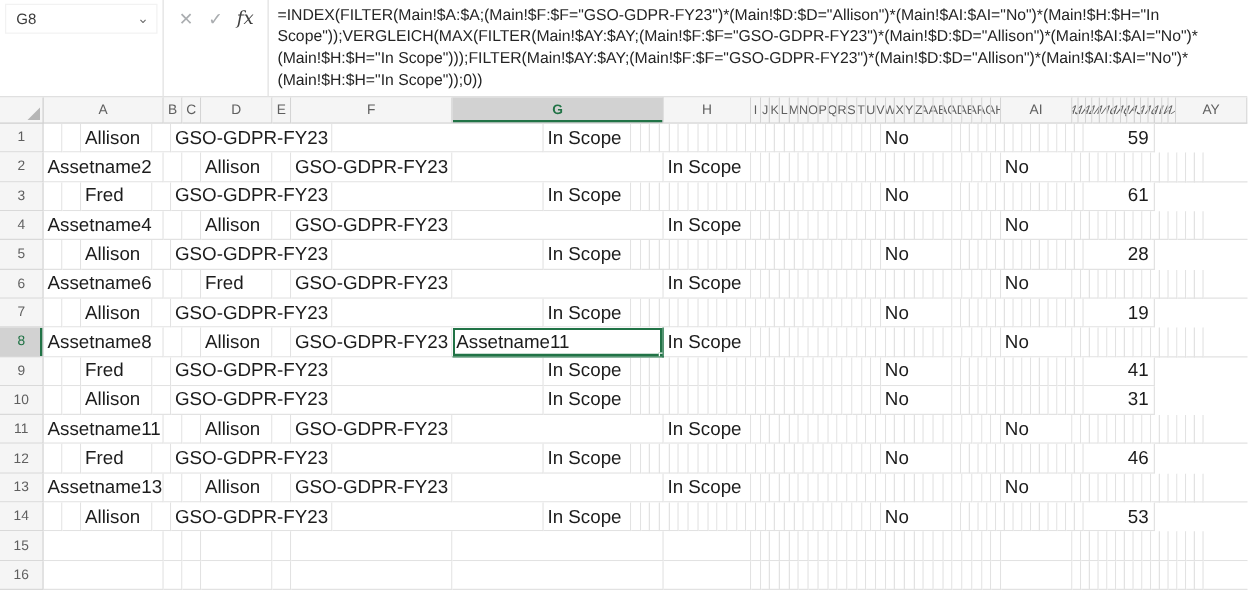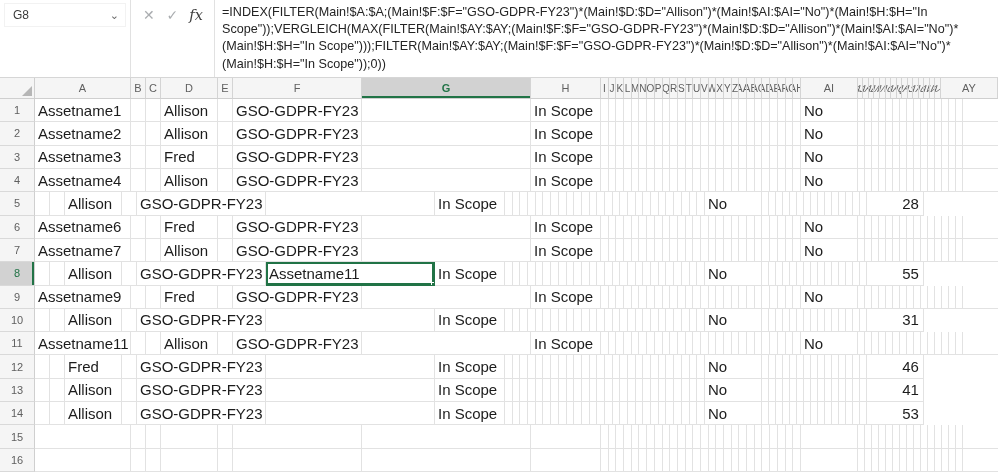--- a/index.html
+++ b/index.html
@@ -243,21 +243,20 @@
       <div class="col-hdr tiny" style="width: 5.53333px;">
         <span>AX</span>
       </div>
       <div class="col-hdr wide" style="width: 57px;">
         <span>AY</span>
       </div>
     </div>
   <div id="rows">
       <div class="grid-row">
         <div class="row-hdr">1</div>
-        <div class="cell" style="width: 96px;">Assetname1</div>
         <div class="cell" style="width: 15px;"></div>
         <div class="cell" style="width: 15px;"></div>
         <div class="cell" style="width: 57px;">Allison</div>
         <div class="cell" style="width: 15px;"></div>
         <div class="cell" style="width: 129px;">GSO-GDPR-FY23</div>
         <div class="cell" style="width: 169px;"></div>
         <div class="cell" style="width: 70px;">In Scope</div>
         <div class="cell" style="width: 7.69231px;"></div>
         <div class="cell" style="width: 7.69231px;"></div>
         <div class="cell" style="width: 7.69231px;"></div>
@@ -351,21 +350,20 @@
         <div class="cell" style="width: 5.53333px;"></div>
         <div class="cell" style="width: 5.53333px;"></div>
         <div class="cell" style="width: 5.53333px;"></div>
         <div class="cell" style="width: 5.53333px;"></div>
         <div class="cell" style="width: 5.53333px;"></div>
         <div class="cell" style="width: 5.53333px;"></div>
         <div class="cell num" style="width: 57px;">25</div>
       </div>
       <div class="grid-row">
         <div class="row-hdr">3</div>
-        <div class="cell" style="width: 96px;">Assetname3</div>
         <div class="cell" style="width: 15px;"></div>
         <div class="cell" style="width: 15px;"></div>
         <div class="cell" style="width: 57px;">Fred</div>
         <div class="cell" style="width: 15px;"></div>
         <div class="cell" style="width: 129px;">GSO-GDPR-FY23</div>
         <div class="cell" style="width: 169px;"></div>
         <div class="cell" style="width: 70px;">In Scope</div>
         <div class="cell" style="width: 7.69231px;"></div>
         <div class="cell" style="width: 7.69231px;"></div>
         <div class="cell" style="width: 7.69231px;"></div>
@@ -566,21 +564,20 @@
         <div class="cell" style="width: 5.53333px;"></div>
         <div class="cell" style="width: 5.53333px;"></div>
         <div class="cell" style="width: 5.53333px;"></div>
         <div class="cell" style="width: 5.53333px;"></div>
         <div class="cell" style="width: 5.53333px;"></div>
         <div class="cell" style="width: 5.53333px;"></div>
         <div class="cell num" style="width: 57px;">26</div>
       </div>
       <div class="grid-row">
         <div class="row-hdr">7</div>
-        <div class="cell" style="width: 96px;">Assetname7</div>
         <div class="cell" style="width: 15px;"></div>
         <div class="cell" style="width: 15px;"></div>
         <div class="cell" style="width: 57px;">Allison</div>
         <div class="cell" style="width: 15px;"></div>
         <div class="cell" style="width: 129px;">GSO-GDPR-FY23</div>
         <div class="cell" style="width: 169px;"></div>
         <div class="cell" style="width: 70px;">In Scope</div>
         <div class="cell" style="width: 7.69231px;"></div>
         <div class="cell" style="width: 7.69231px;"></div>
         <div class="cell" style="width: 7.69231px;"></div>
@@ -620,20 +617,21 @@
         <div class="cell" style="width: 5.53333px;"></div>
         <div class="cell" style="width: 5.53333px;"></div>
         <div class="cell" style="width: 5.53333px;"></div>
         <div class="cell" style="width: 5.53333px;"></div>
         <div class="cell" style="width: 5.53333px;"></div>
         <div class="cell" style="width: 5.53333px;"></div>
         <div class="cell num" style="width: 57px;">19</div>
       </div>
       <div class="grid-row">
         <div class="row-hdr sel">8</div>
+        <div class="cell" style="width: 96px;">Assetname8</div>
         <div class="cell" style="width: 15px;"></div>
         <div class="cell" style="width: 15px;"></div>
         <div class="cell" style="width: 57px;">Allison</div>
         <div class="cell" style="width: 15px;"></div>
         <div class="cell" style="width: 129px;">GSO-GDPR-FY23</div>
         <div class="cell selected" style="width: 169px;">Assetname11<div class="fill-handle"></div></div>
         <div class="cell" style="width: 70px;">In Scope</div>
         <div class="cell" style="width: 7.69231px;"></div>
         <div class="cell" style="width: 7.69231px;"></div>
         <div class="cell" style="width: 7.69231px;"></div>
@@ -673,21 +671,20 @@
         <div class="cell" style="width: 5.53333px;"></div>
         <div class="cell" style="width: 5.53333px;"></div>
         <div class="cell" style="width: 5.53333px;"></div>
         <div class="cell" style="width: 5.53333px;"></div>
         <div class="cell" style="width: 5.53333px;"></div>
         <div class="cell" style="width: 5.53333px;"></div>
         <div class="cell num" style="width: 57px;">55</div>
       </div>
       <div class="grid-row">
         <div class="row-hdr">9</div>
-        <div class="cell" style="width: 96px;">Assetname9</div>
         <div class="cell" style="width: 15px;"></div>
         <div class="cell" style="width: 15px;"></div>
         <div class="cell" style="width: 57px;">Fred</div>
         <div class="cell" style="width: 15px;"></div>
         <div class="cell" style="width: 129px;">GSO-GDPR-FY23</div>
         <div class="cell" style="width: 169px;"></div>
         <div class="cell" style="width: 70px;">In Scope</div>
         <div class="cell" style="width: 7.69231px;"></div>
         <div class="cell" style="width: 7.69231px;"></div>
         <div class="cell" style="width: 7.69231px;"></div>
@@ -887,20 +884,21 @@
         <div class="cell" style="width: 5.53333px;"></div>
         <div class="cell" style="width: 5.53333px;"></div>
         <div class="cell" style="width: 5.53333px;"></div>
         <div class="cell" style="width: 5.53333px;"></div>
         <div class="cell" style="width: 5.53333px;"></div>
         <div class="cell" style="width: 5.53333px;"></div>
         <div class="cell num" style="width: 57px;">46</div>
       </div>
       <div class="grid-row">
         <div class="row-hdr">13</div>
+        <div class="cell" style="width: 96px;">Assetname13</div>
         <div class="cell" style="width: 15px;"></div>
         <div class="cell" style="width: 15px;"></div>
         <div class="cell" style="width: 57px;">Allison</div>
         <div class="cell" style="width: 15px;"></div>
         <div class="cell" style="width: 129px;">GSO-GDPR-FY23</div>
         <div class="cell" style="width: 169px;"></div>
         <div class="cell" style="width: 70px;">In Scope</div>
         <div class="cell" style="width: 7.69231px;"></div>
         <div class="cell" style="width: 7.69231px;"></div>
         <div class="cell" style="width: 7.69231px;"></div>

